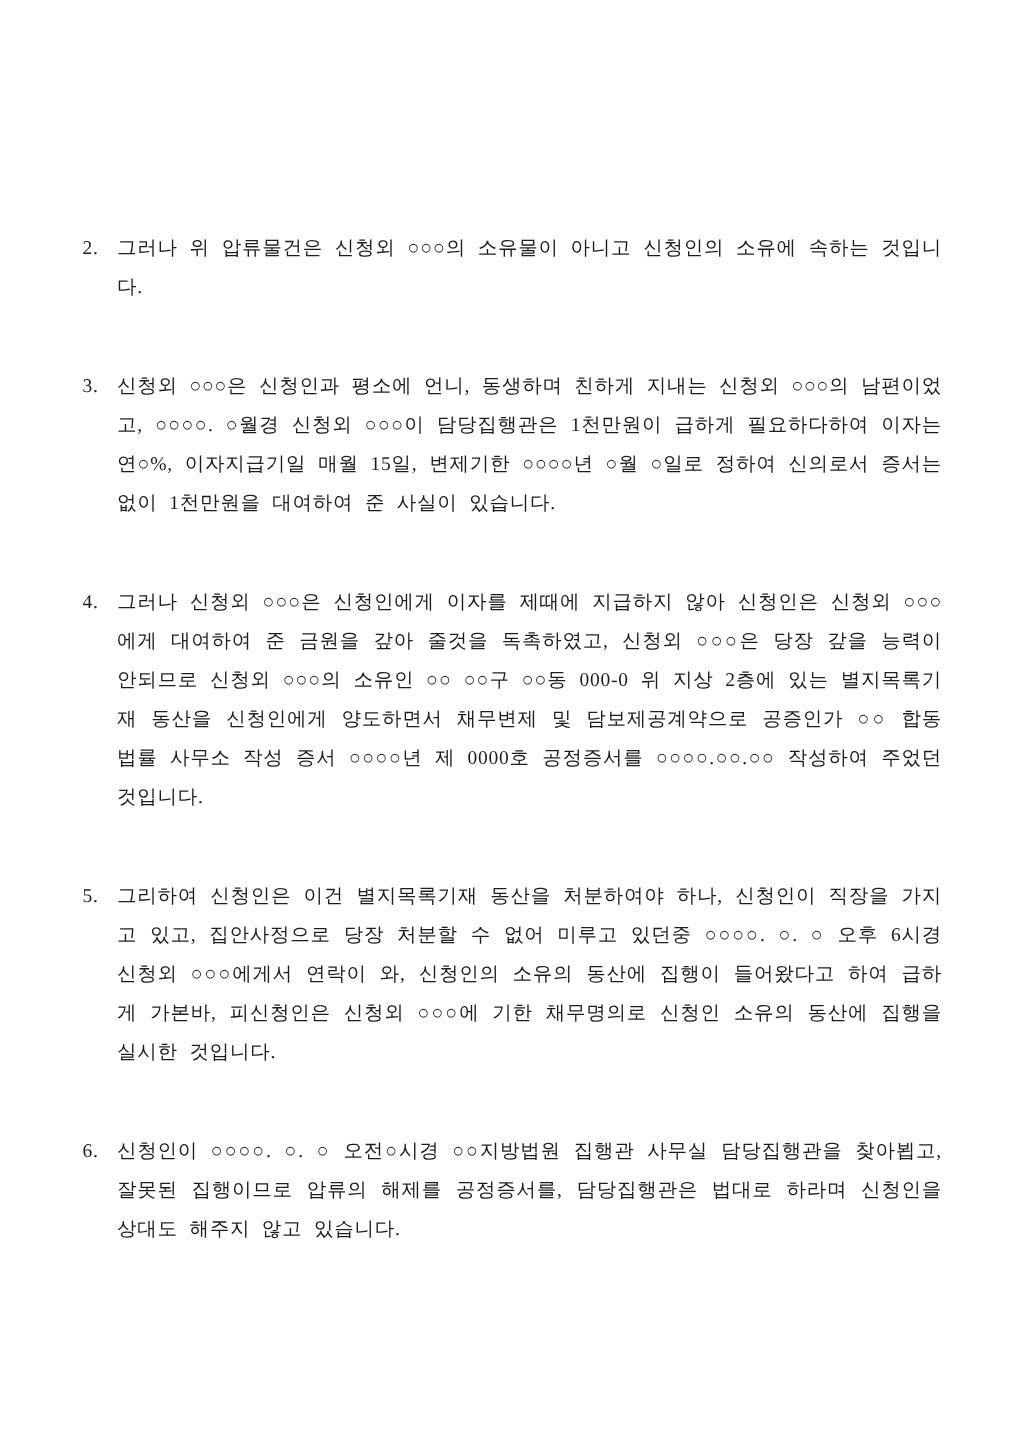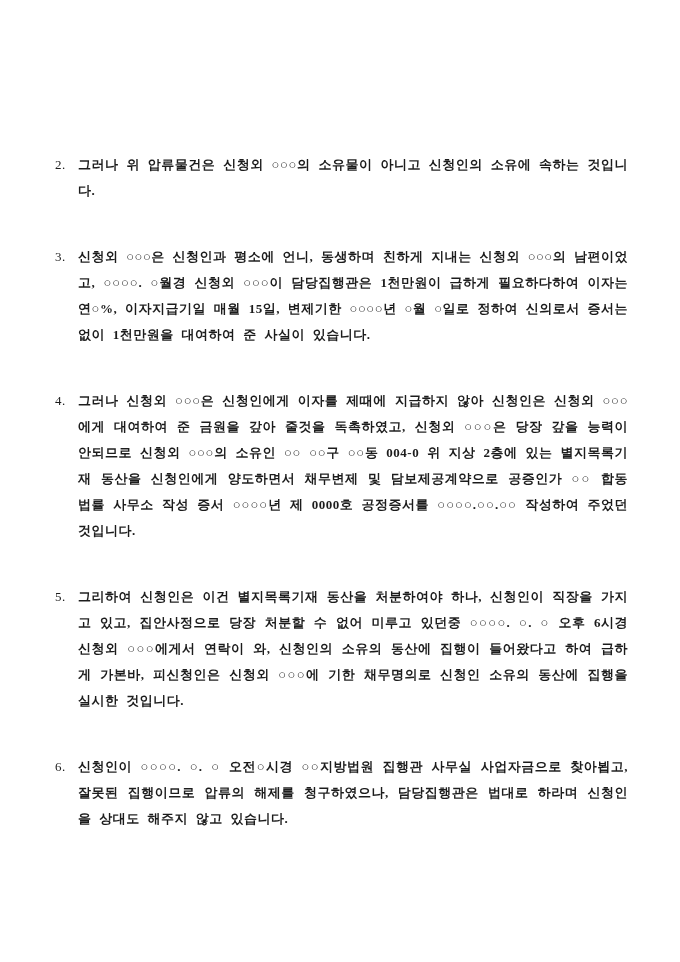--- a/index.html
+++ b/index.html
@@ -29,46 +29,45 @@
     width: 23px;
     letter-spacing: 0.5px;
   }
   .para-text {
     flex: 1 1 auto;
     text-align: justify;
     word-spacing: 4px;
     letter-spacing: 0.5px;
     word-break: normal;
     overflow-wrap: break-word;
-    font-weight: bold;
   }
 </style>
 </head>
 <body>
 
 <div class="page">
 
   <div class="para">
     <span class="para-num">2.</span>
     <span class="para-text">그러나 위 압류물건은 신청외 ○○○의 소유물이 아니고 신청인의 소유에 속하는 것입니다.</span>
   </div>
 
   <div class="para">
     <span class="para-num">3.</span>
     <span class="para-text">신청외 ○○○은 신청인과 평소에 언니, 동생하며 친하게 지내는 신청외 ○○○의 남편이었고, ○○○○. ○월경 신청외 ○○○이 담당집행관은 1천만원이 급하게 필요하다하여 이자는 연○%, 이자지급기일 매월 15일, 변제기한 ○○○○년 ○월 ○일로 정하여 신의로서 증서는 없이 1천만원을 대여하여 준 사실이 있습니다.</span>
   </div>
 
   <div class="para">
     <span class="para-num">4.</span>
-    <span class="para-text">그러나 신청외 ○○○은 신청인에게 이자를 제때에 지급하지 않아 신청인은 신청외 ○○○에게 대여하여 준 금원을 갚아 줄것을 독촉하였고, 신청외 ○○○은 당장 갚을 능력이 안되므로 신청외 ○○○의 소유인 ○○ ○○구 ○○동 004-0 위 지상 2층에 있는 별지목록기재 동산을 신청인에게 양도하면서 채무변제 및 담보제공계약으로 공증인가 ○○ 합동 법률 사무소 작성 증서 ○○○○년 제 0000호 공정증서를 ○○○○.○○.○○ 작성하여 주었던 것입니다.</span>
+    <span class="para-text">그러나 신청외 ○○○은 신청인에게 이자를 제때에 지급하지 않아 신청인은 신청외 ○○○에게 대여하여 준 금원을 갚아 줄것을 독촉하였고, 신청외 ○○○은 당장 갚을 능력이 안되므로 신청외 ○○○의 소유인 ○○ ○○구 ○○동 000-0 위 지상 2층에 있는 별지목록기재 동산을 신청인에게 양도하면서 채무변제 및 담보제공계약으로 공증인가 ○○ 합동 법률 사무소 작성 증서 ○○○○년 제 0000호 공정증서를 ○○○○.○○.○○ 작성하여 주었던 것입니다.</span>
   </div>
 
   <div class="para">
     <span class="para-num">5.</span>
     <span class="para-text">그리하여 신청인은 이건 별지목록기재 동산을 처분하여야 하나, 신청인이 직장을 가지고 있고, 집안사정으로 당장 처분할 수 없어 미루고 있던중 ○○○○. ○. ○ 오후 6시경 신청외 ○○○에게서 연락이 와, 신청인의 소유의 동산에 집행이 들어왔다고 하여 급하게 가본바, 피신청인은 신청외 ○○○에 기한 채무명의로 신청인 소유의 동산에 집행을 실시한 것입니다.</span>
   </div>
 
   <div class="para">
     <span class="para-num">6.</span>
-    <span class="para-text">신청인이 ○○○○. ○. ○ 오전○시경 ○○지방법원 집행관 사무실 사업자금으로 찾아뵙고, 잘못된 집행이므로 압류의 해제를 청구하였으나, 담당집행관은 법대로 하라며 신청인을 상대도 해주지 않고 있습니다.</span>
+    <span class="para-text">신청인이 ○○○○. ○. ○ 오전○시경 ○○지방법원 집행관 사무실 담당집행관을 찾아뵙고, 잘못된 집행이므로 압류의 해제를 공정증서를, 담당집행관은 법대로 하라며 신청인을 상대도 해주지 않고 있습니다.</span>
   </div>
 
 </div>
 
 </body></html>

